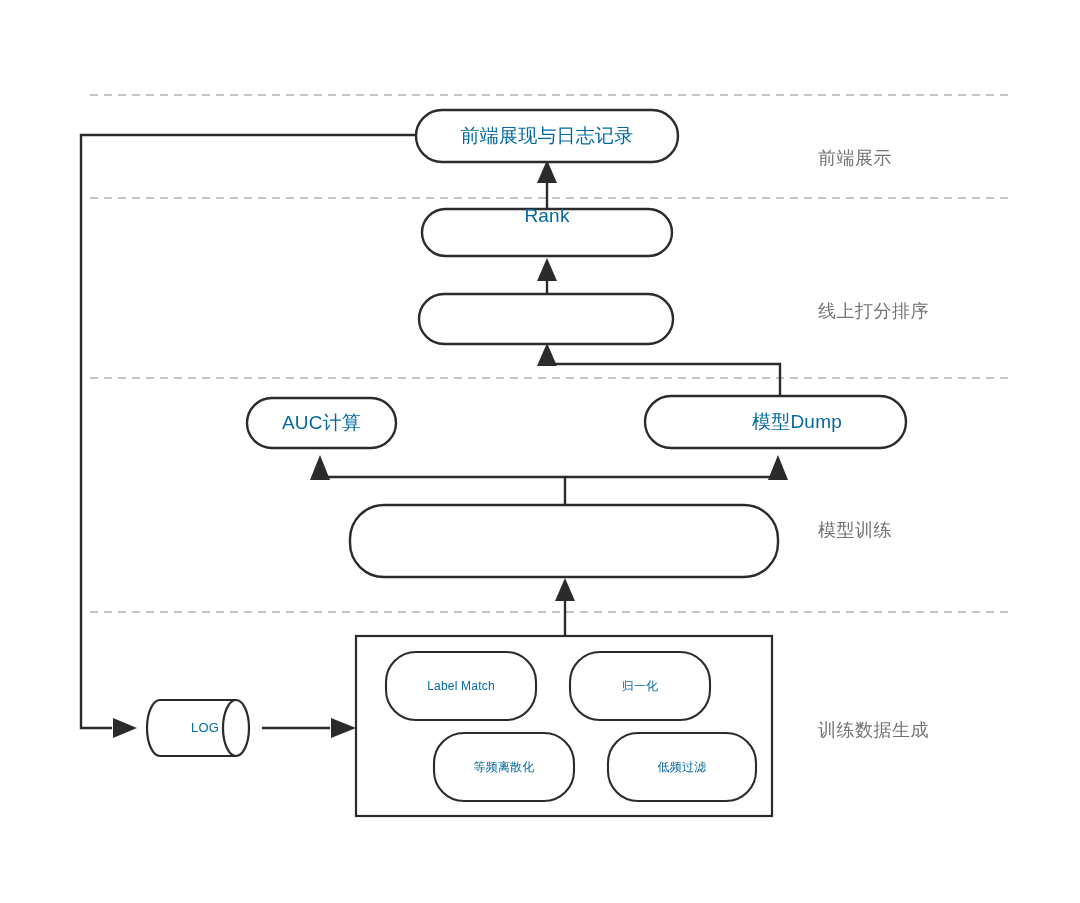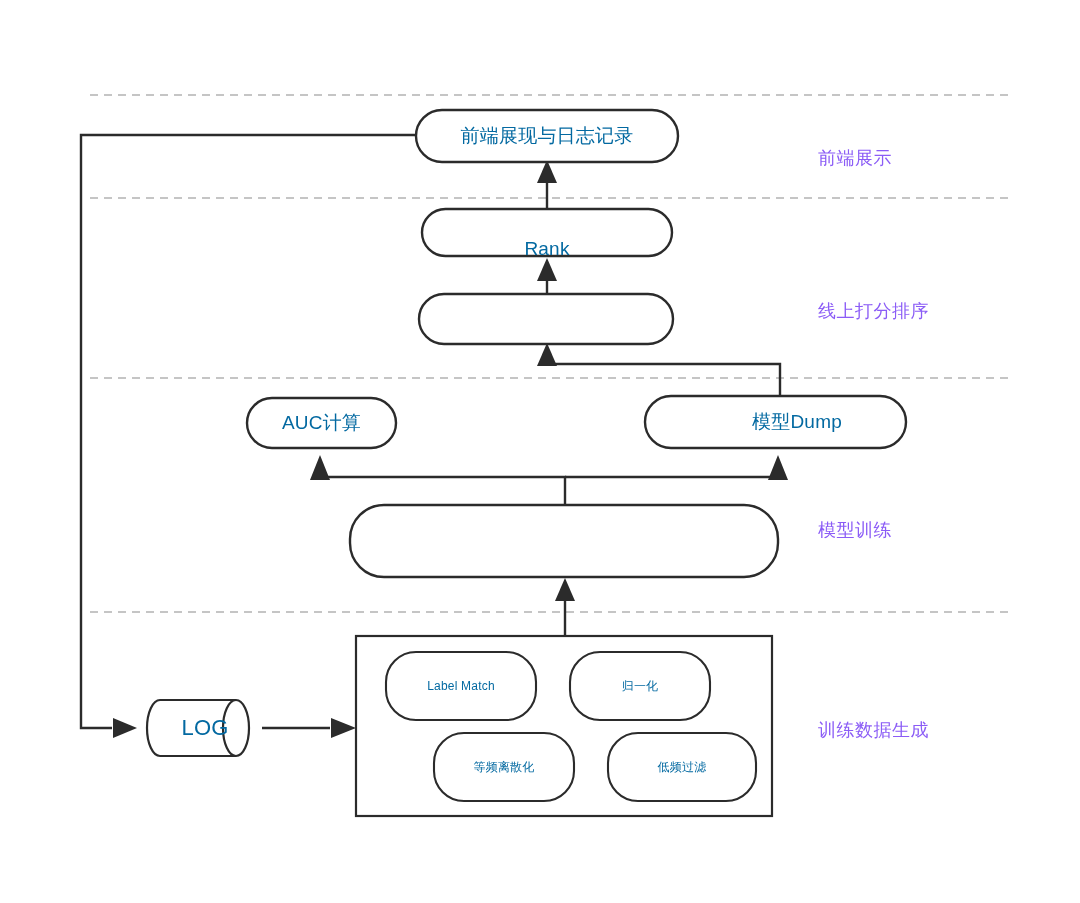--- a/index.html
+++ b/index.html
@@ -68,30 +68,30 @@
     justify-content: center;
     color: #0369a1;
     font-size: 19px;
     line-height: 1.2;
     white-space: nowrap;
     letter-spacing: 0.2px;
     pointer-events: none;
   }
   .lane-label {
     position: absolute;
-    color: #8b5cf6;
+    color: #737373;
     font-size: 18px;
     white-space: nowrap;
     letter-spacing: 0.5px;
   }
   .sub-label {
     font-size: 12px;
   }
   .log-label {
-    font-size: 22px;
+    font-size: 13px;
   }
 </style>
 </head>
 <body>
 
 <div id="canvas">
 
   <svg id="diagram-svg" viewBox="0 0 1080 903">
 
     <line class="lane-divider" x1="90" y1="95" x2="1012" y2="95"></line>
@@ -160,21 +160,21 @@
 
     <g>
       <path class="cyl-shape" d="M 160 700 L 236 700 A 13 28 0 0 1 236 756 L 160 756 A 13 28 0 0 1 160 700 Z"></path>
       <path class="cyl-shape" d="M 236 700 A 13 28 0 0 0 236 756" fill="none"></path>
     </g>
 
   </svg>
 
   <div class="node-label" style="left:416px; top:110px; width:262px; height:52px;">前端展现与日志记录</div>
 
-  <div class="node-label" style="left:422px; top:226px; width:250px; height:47px;border-radius:6px;">Rank</div>
+  <div class="node-label" style="left:422px; top:193px; width:250px; height:47px;border-radius:6px;">Rank</div>
 
 
   <div class="node-label" style="left:247px; top:398px; width:149px; height:50px;">AUC计算</div>
 
   <div class="node-label" style="left:645px; top:396px; width:304px; height:52px;">模型Dump</div>
 
 
   <div class="node-label log-label" style="left:160px; top:700px; width:90px; height:56px;">LOG</div>
 
   <div class="node-label sub-label" style="left:386px; top:652px; width:150px; height:68px;">Label Match</div>

